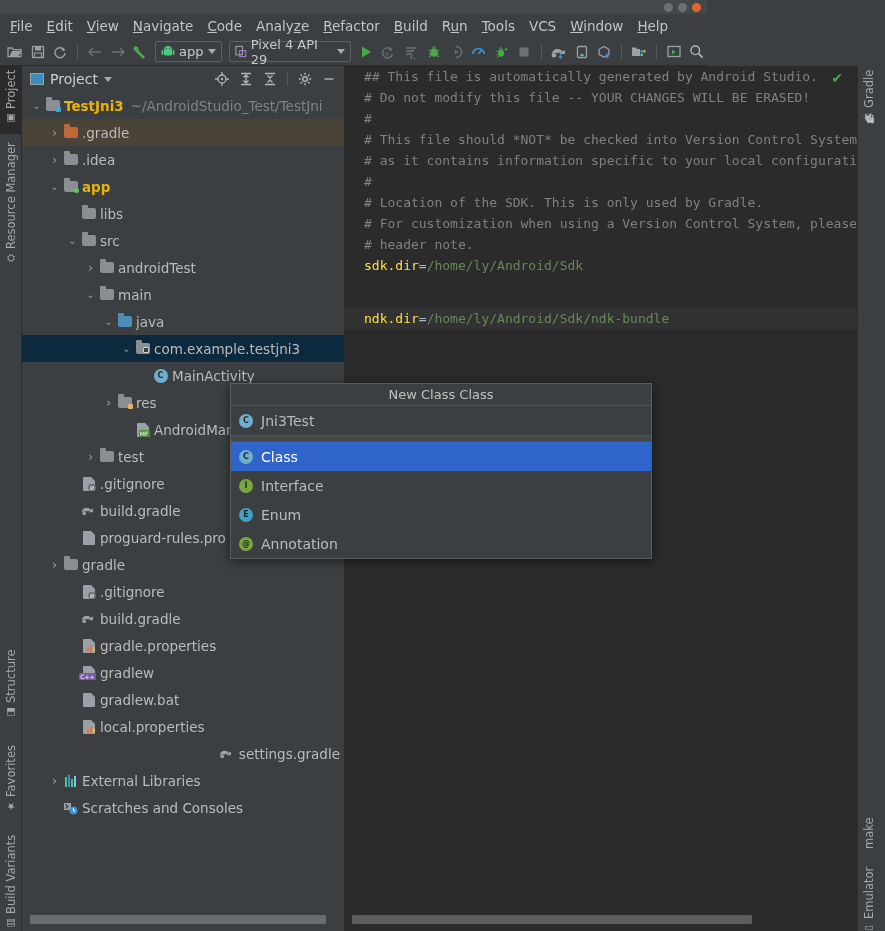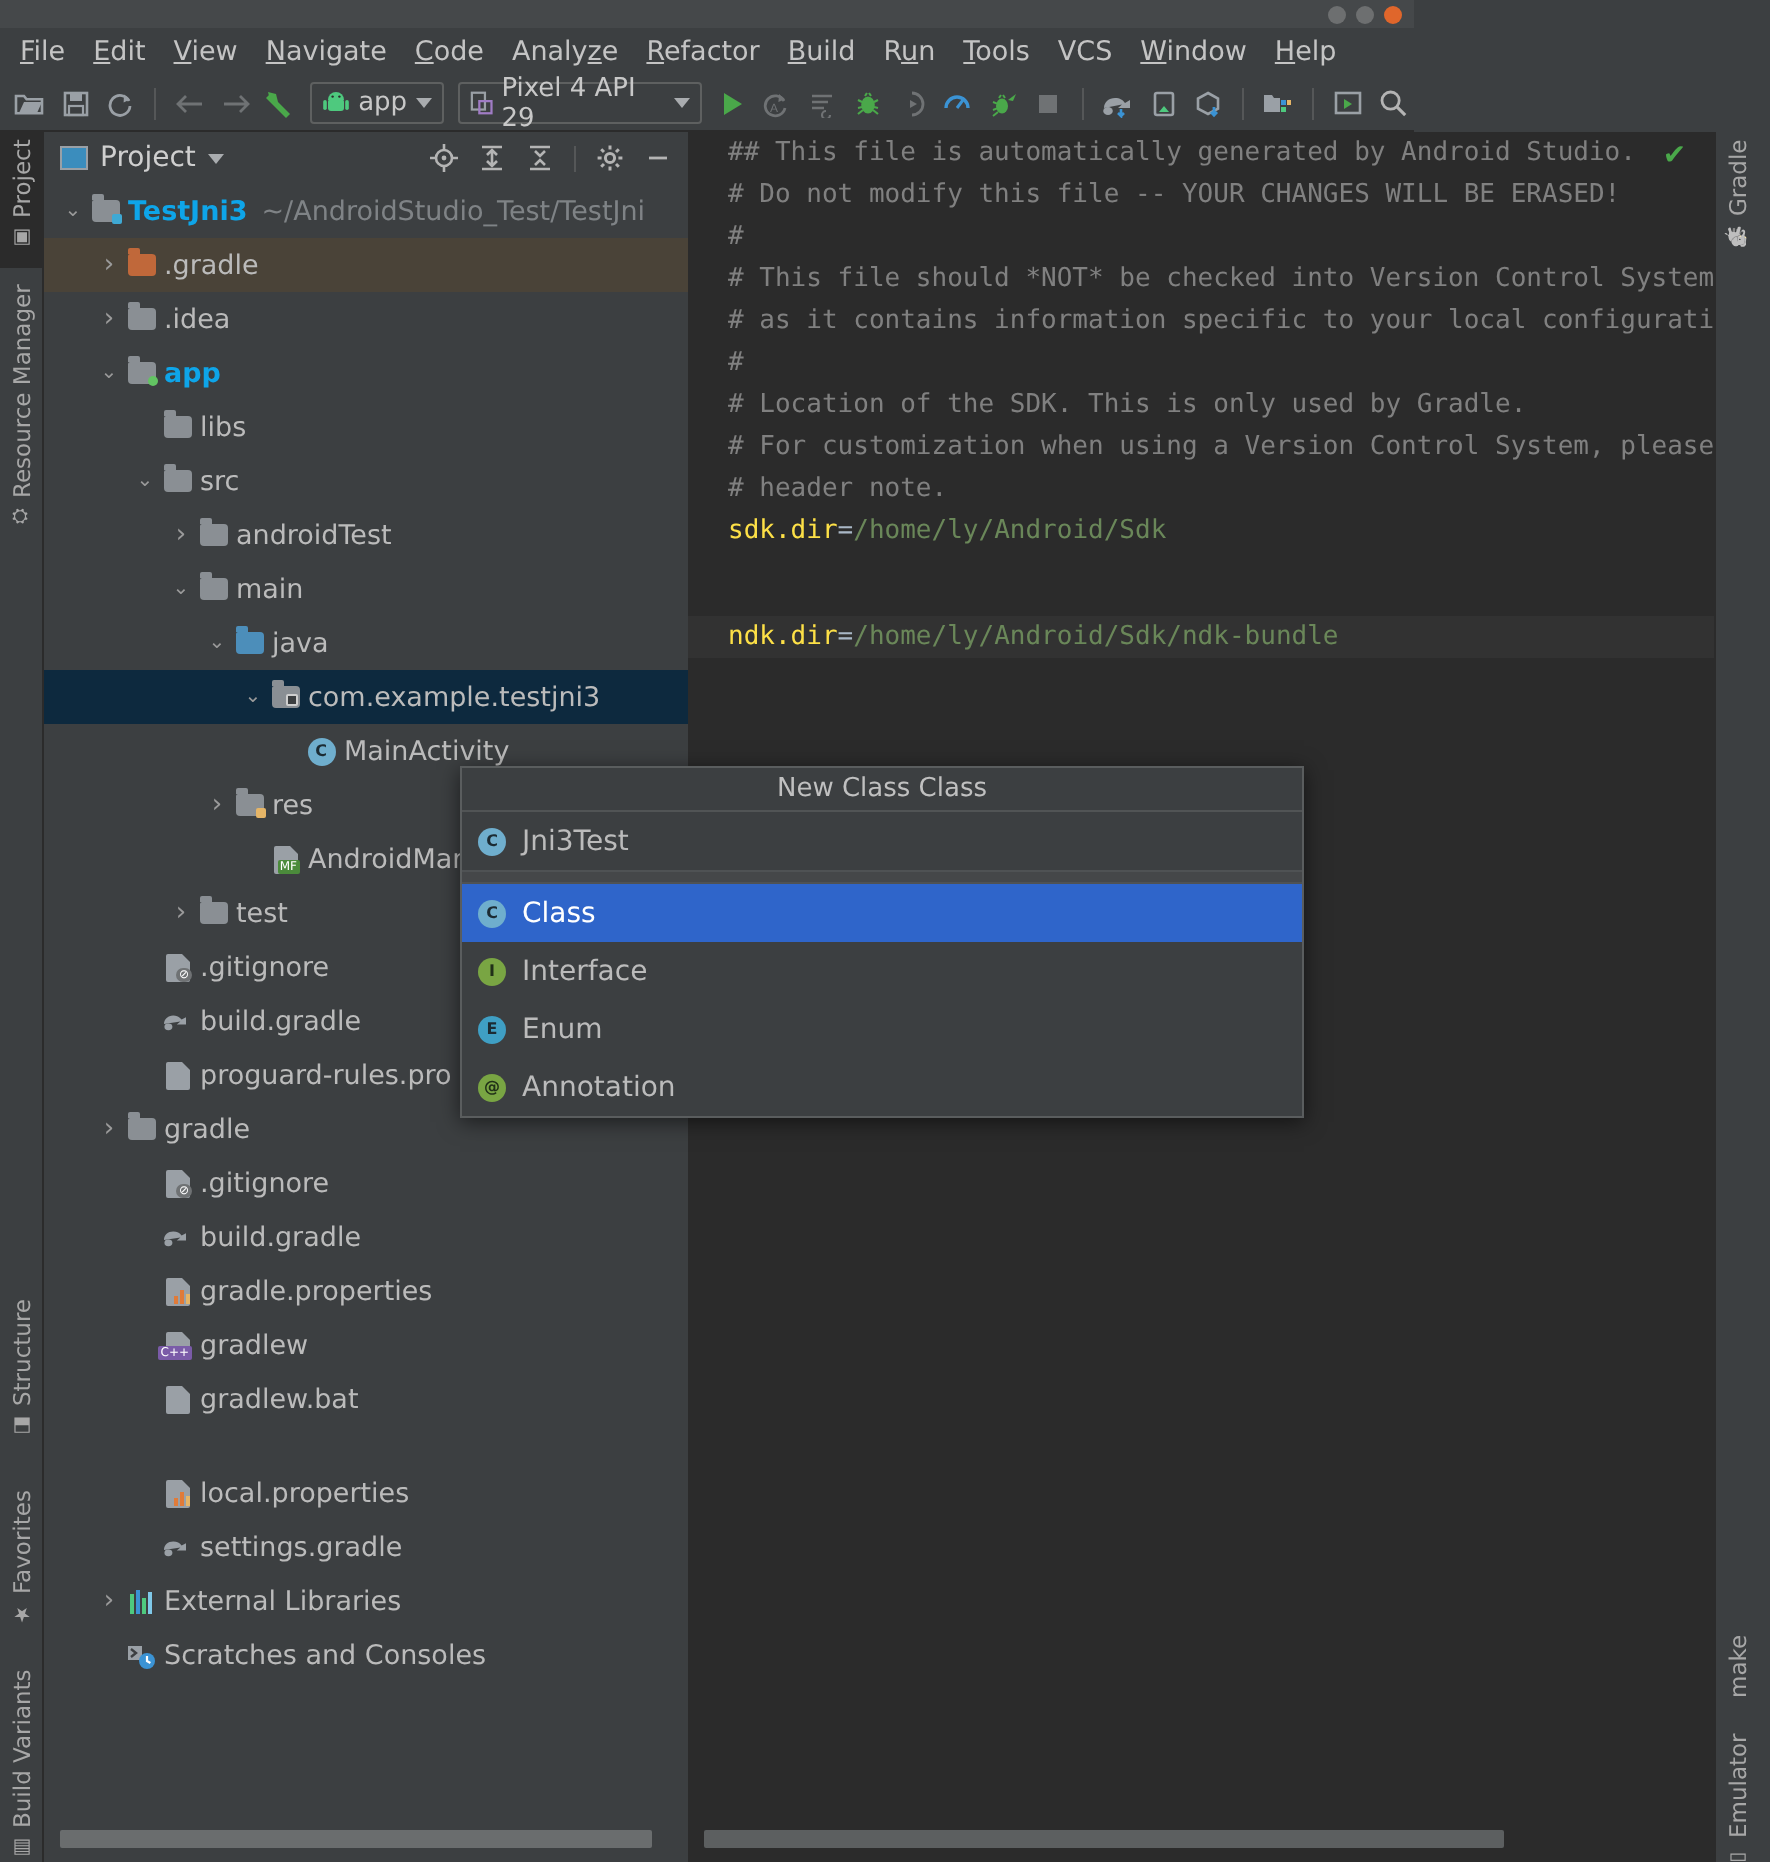--- a/index.html
+++ b/index.html
@@ -87,21 +87,21 @@
   .trow {
     height: 27px; display: flex; align-items: center; white-space: nowrap;
     color: #bbbbbb; padding-right: 4px;
   }
   .trow.hover { background: #4a4338; }
   .trow.selected { background: #0d293e; }
   .arrow { width: 13px; text-align: center; font-size: 10px; color: #9a9a9a; flex: 0 0 13px; }
   .arrow.empty { visibility: hidden; }
   .ticon { width: 19px; display: flex; align-items: center; justify-content: center; flex: 0 0 19px; }
   .tlabel { margin-left: 2px; }
-  .tlabel.bold { font-weight: bold; color: #0ea5e9; }
+  .tlabel.bold { font-weight: bold; color: #eab308; }
   .tpath { color: #7f8386; margin-left: 7px; }
 
   
   .folder { width: 14px; height: 11px; border-radius: 1px 2px 2px 2px; position: relative; background: #8a8f94; }
   .folder::before { content:""; position:absolute; top:-3px; left:0; width:6px; height:3px;
                     background:#8a8f94; border-radius:1px 1px 0 0; }
   .folder.orange { background: #c0683a; }
   .folder.orange::before { background: #c0683a; }
   .folder.blue { background: #4c8eba; }
   .folder.blue::before { background: #4c8eba; }
@@ -590,34 +590,34 @@
             </span>
             <span class="tlabel">gradlew</span>
           </div>
           <div class="trow" style="padding-left: 44px;">
             <span class="arrow empty"></span>
             <span class="ticon">
               <span class="fileglyph"></span>
             </span>
             <span class="tlabel">gradlew.bat</span>
           </div>
-          <div class="trow" style="padding-left: 44px; margin-top: 20px;">
+          <div class="trow" style="padding-left: 44px;">
             <span class="arrow empty"></span>
             <span class="ticon">
               <span class="fileglyph">
                 <span class="bars">
                   <i style="height:4px"></i>
                   <i style="height:7px"></i>
                   <i style="height:5px;background:#e5b567"></i>
                 </span>
               </span>
             </span>
             <span class="tlabel">local.properties</span>
           </div>
-          <div class="trow" style="padding-left: 44px;">
+          <div class="trow" style="padding-left: 44px; justify-content: flex-end;">
             <span class="arrow empty"></span>
             <span class="ticon">
               <svg width="16" height="12" viewBox="0 0 16 12">
                 <path d="M1 7c0-2.5 2-4.2 4.6-4.2 2 0 3.3.8 4.2 2L12 3.6v3.6H7.4l1.8-1.5" fill="#9aa0a6"></path>
                 <ellipse cx="3.2" cy="8.4" rx="2" ry="1.7" fill="#9aa0a6"></ellipse>
               </svg>
             </span>
             <span class="tlabel">settings.gradle</span>
           </div>
           <div class="trow" style="padding-left: 26px;">

